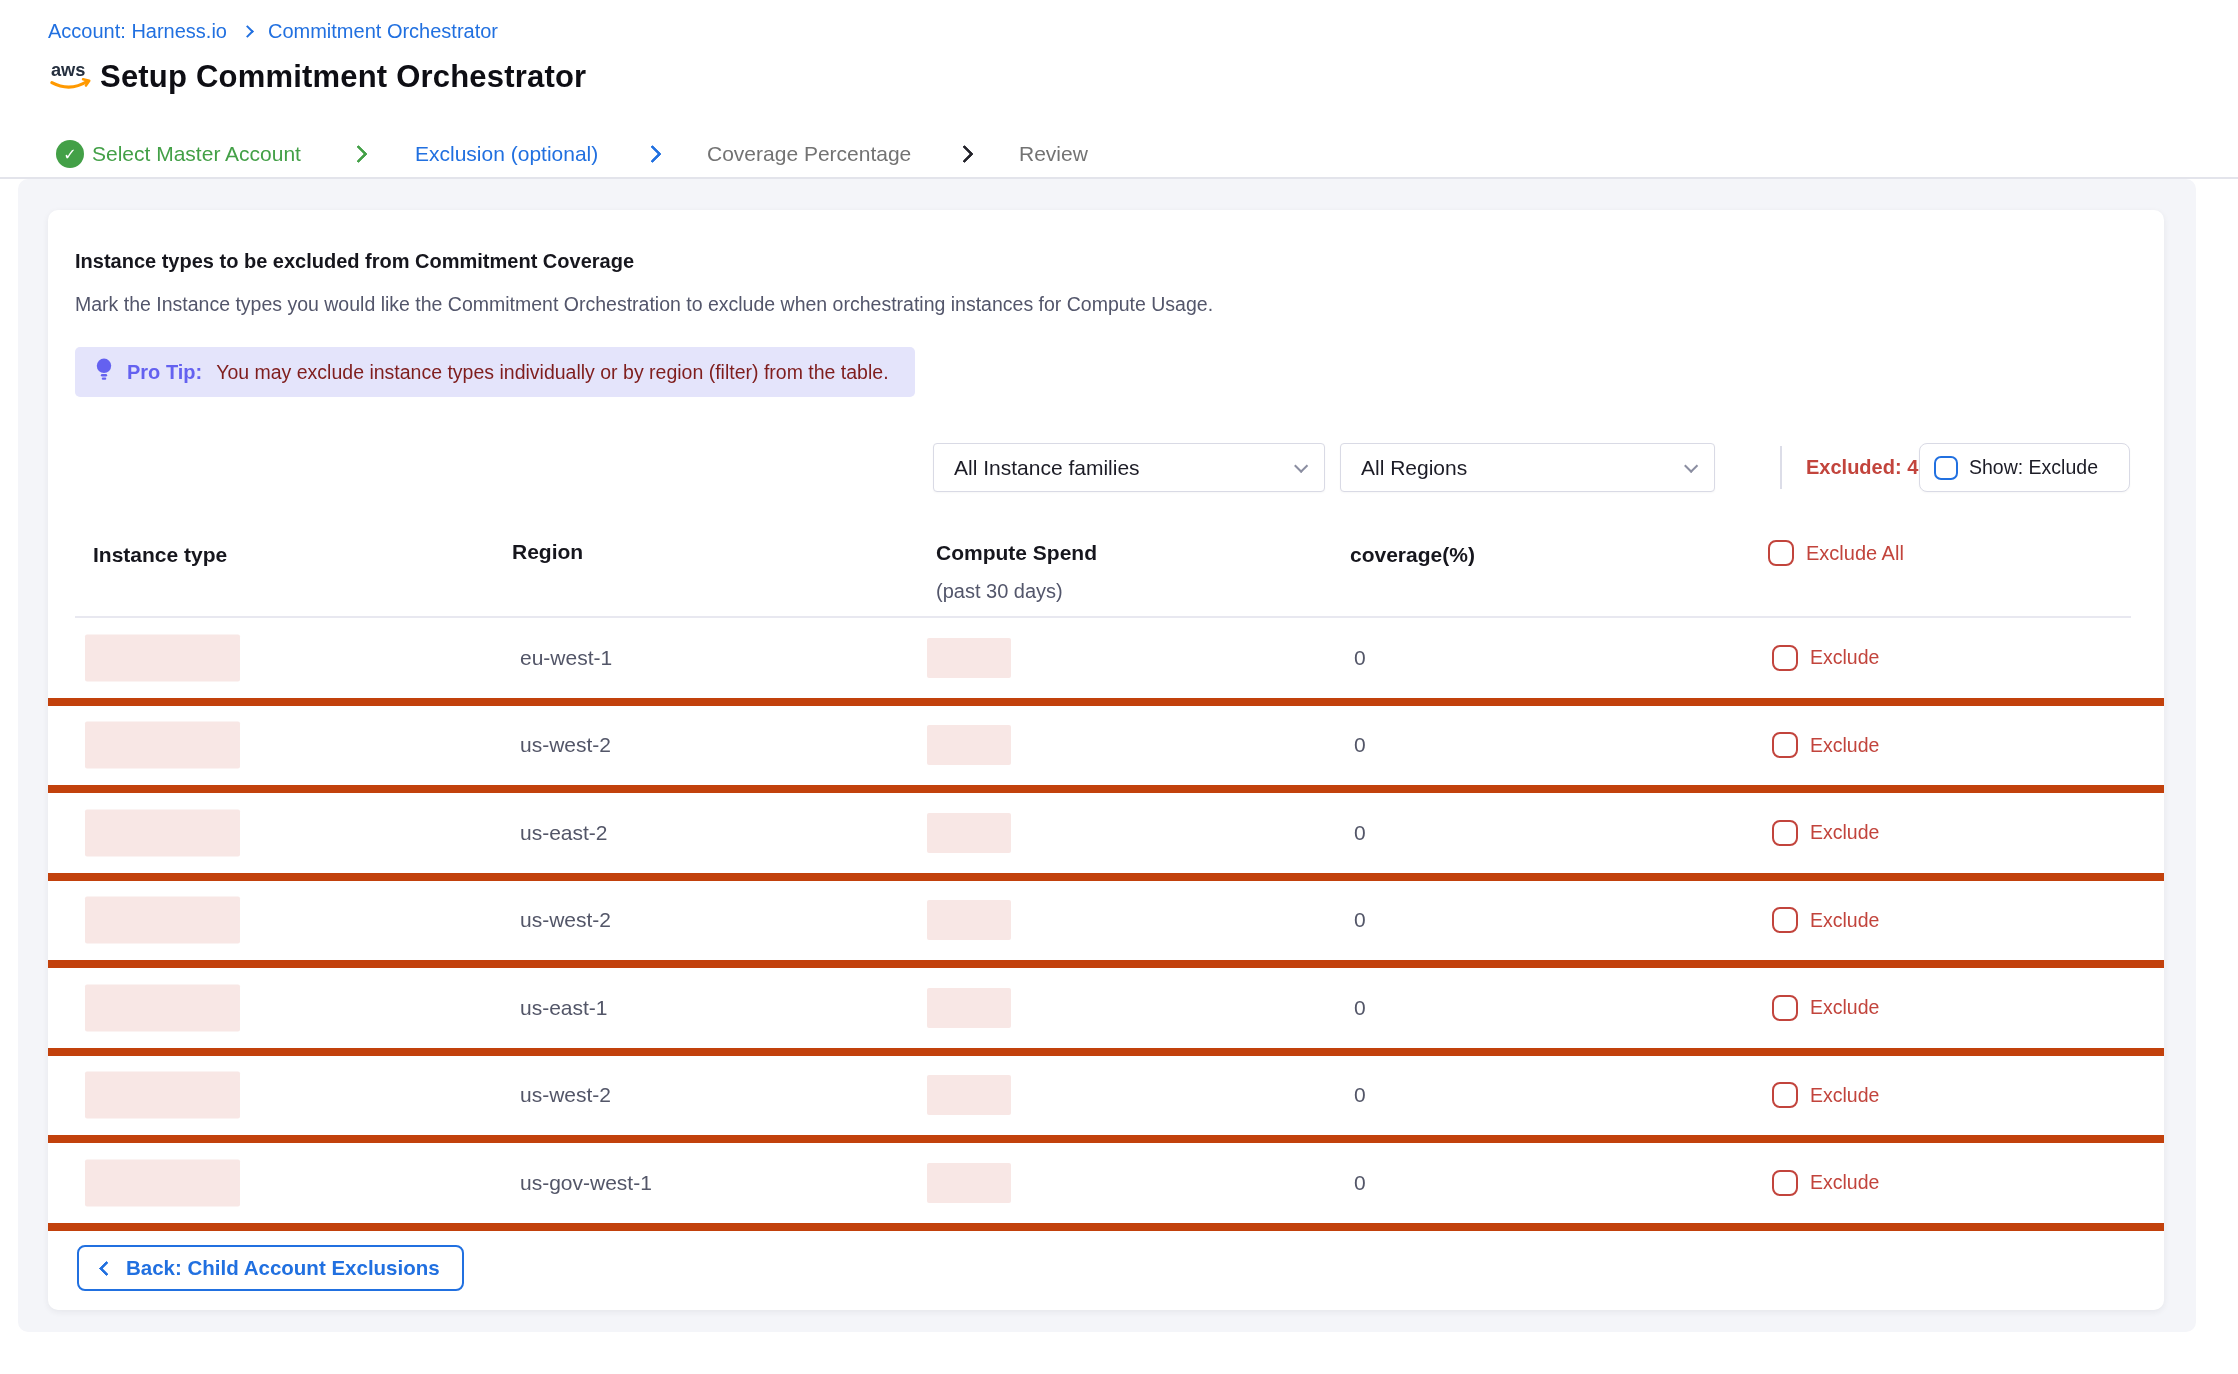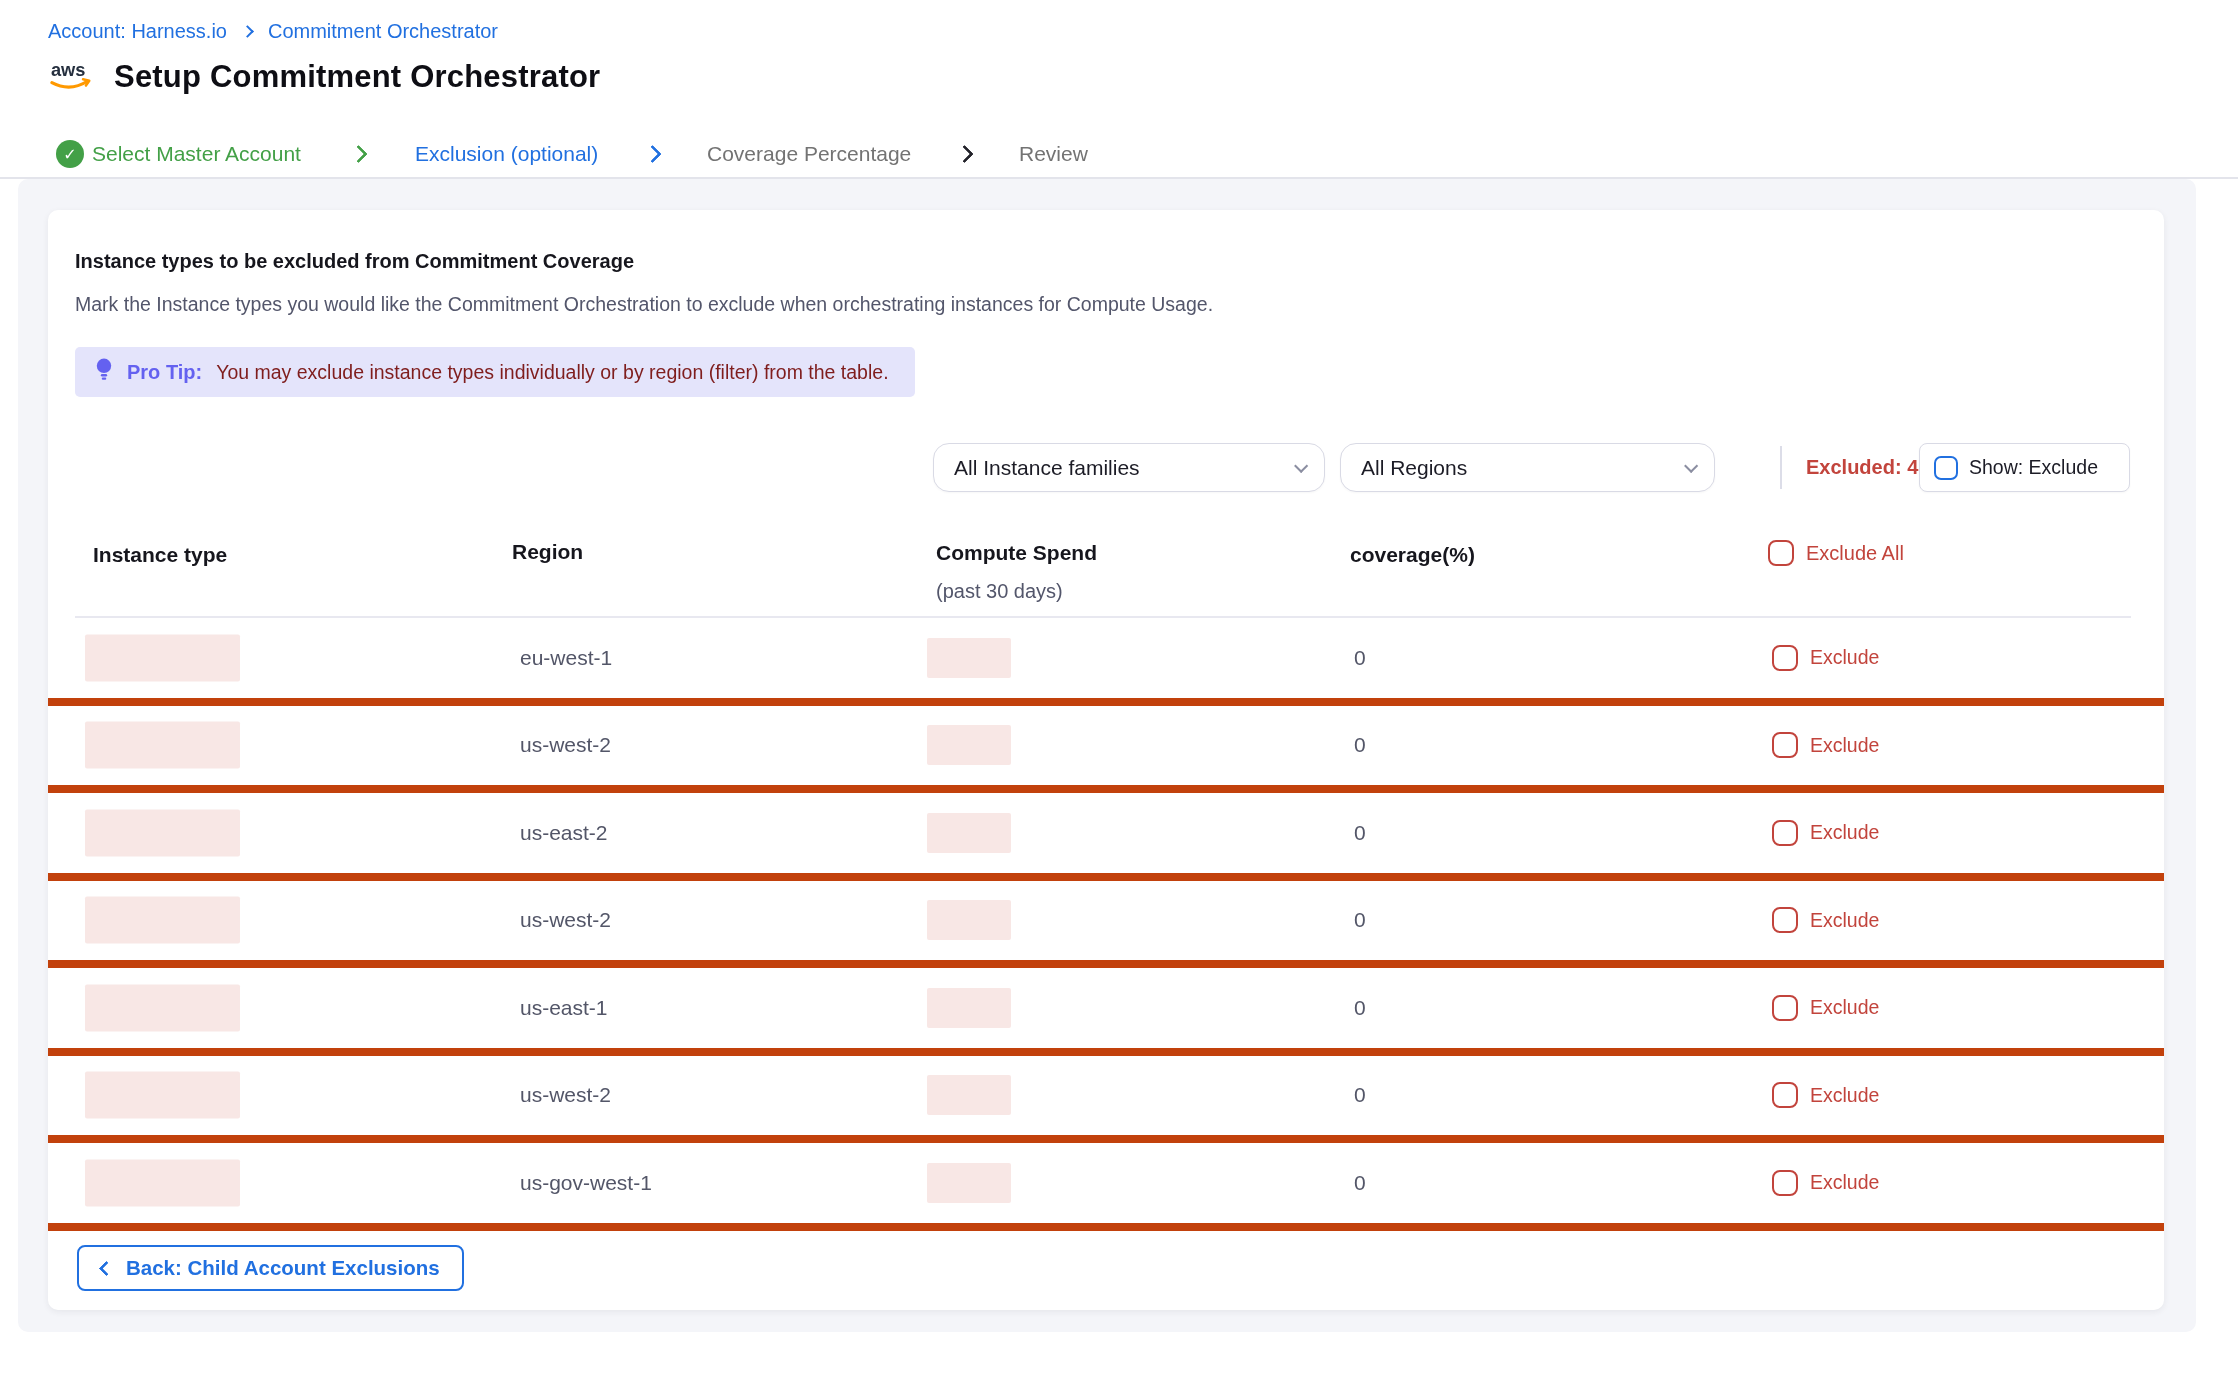--- a/index.html
+++ b/index.html
@@ -11,21 +11,21 @@
   }
 
   
   .breadcrumb { position:absolute; left:48px; top:20px; display:flex; align-items:center; gap:14px;
     font-size:20px; color:#2170e0; }
   .breadcrumb a { color:#2170e0; text-decoration:none; cursor:pointer; }
   .crumb-chev { width:9px; height:9px; border-right:2.5px solid #2170e0; border-top:2.5px solid #2170e0;
     transform:rotate(45deg); display:inline-block; margin:0 2px; }
 
   
-  .app-header { position:absolute; left:48px; top:56px; display:flex; align-items:center; gap:18px; }
+  .app-header { position:absolute; left:48px; top:56px; display:flex; align-items:center; gap:4px; }
   .page-title { font-size:31px; font-weight:700; color:#0e0e14; letter-spacing:.2px; }
 
   
   .steps { position:absolute; left:0; top:130px; width:100%; height:48px; }
   .steps > * { position:absolute; top:50%; transform:translateY(-50%); }
   .step-label { font-size:21px; white-space:nowrap; cursor:pointer; }
   .step-done { color:#43a047; }
   .step-active { color:#2170e0; }
   .step-next { color:#737373; }
   .check-circle { width:28px; height:28px; border-radius:50%; background:#43a047; color:#fff;
@@ -51,21 +51,21 @@
   .card-heading { left:27px; top:40px; font-size:20px; font-weight:700; color:#16161d; }
   .card-sub { left:27px; top:83px; font-size:19.5px; color:#53566b; }
 
   
   .protip { left:27px; top:137px; height:50px; display:inline-flex; align-items:center;
     background:#e4e4fb; border-radius:5px; padding:0 26px 0 20px; gap:14px; }
   .protip-label { color:#6461f0; font-weight:700; font-size:20px; white-space:nowrap; }
   .protip-text { color:#7f1d1d; font-size:19.5px; white-space:nowrap; }
 
   
-  .select { top:233px; height:49px; background:#fff; border:1.5px solid #d9dae5; border-radius:16px;
+  .select { top:233px; height:49px; background:#fff; border:1.5px solid #d9dae5; border-radius:4px;
     display:flex; align-items:center; justify-content:space-between; padding:0 20px 0 20px;
     font-size:21px; color:#1c1c26; cursor:pointer; box-shadow:0 1px 2px rgba(40,41,61,.04); }
   .select-families { left:885px; width:392px; }
   .select-regions { left:1292px; width:375px; }
   .caret-down { width:10px; height:10px; border-right:2.5px solid #8b8ea1; border-bottom:2.5px solid #8b8ea1;
     transform:rotate(45deg) translateY(-3px); }
   .filters-vdivider { left:1732px; top:236px; width:2px; height:43px; background:#dcdde8; }
   .excluded-count { left:1758px; top:246px; font-size:20px; font-weight:700; color:#c2443c; white-space:nowrap; }
   .show-pill { left:1871px; top:233px; width:211px; height:49px; background:#fff; border:1.5px solid #d9dae5;
     border-radius:8px; display:flex; align-items:center; gap:11px; padding:0 14px; cursor:pointer;

